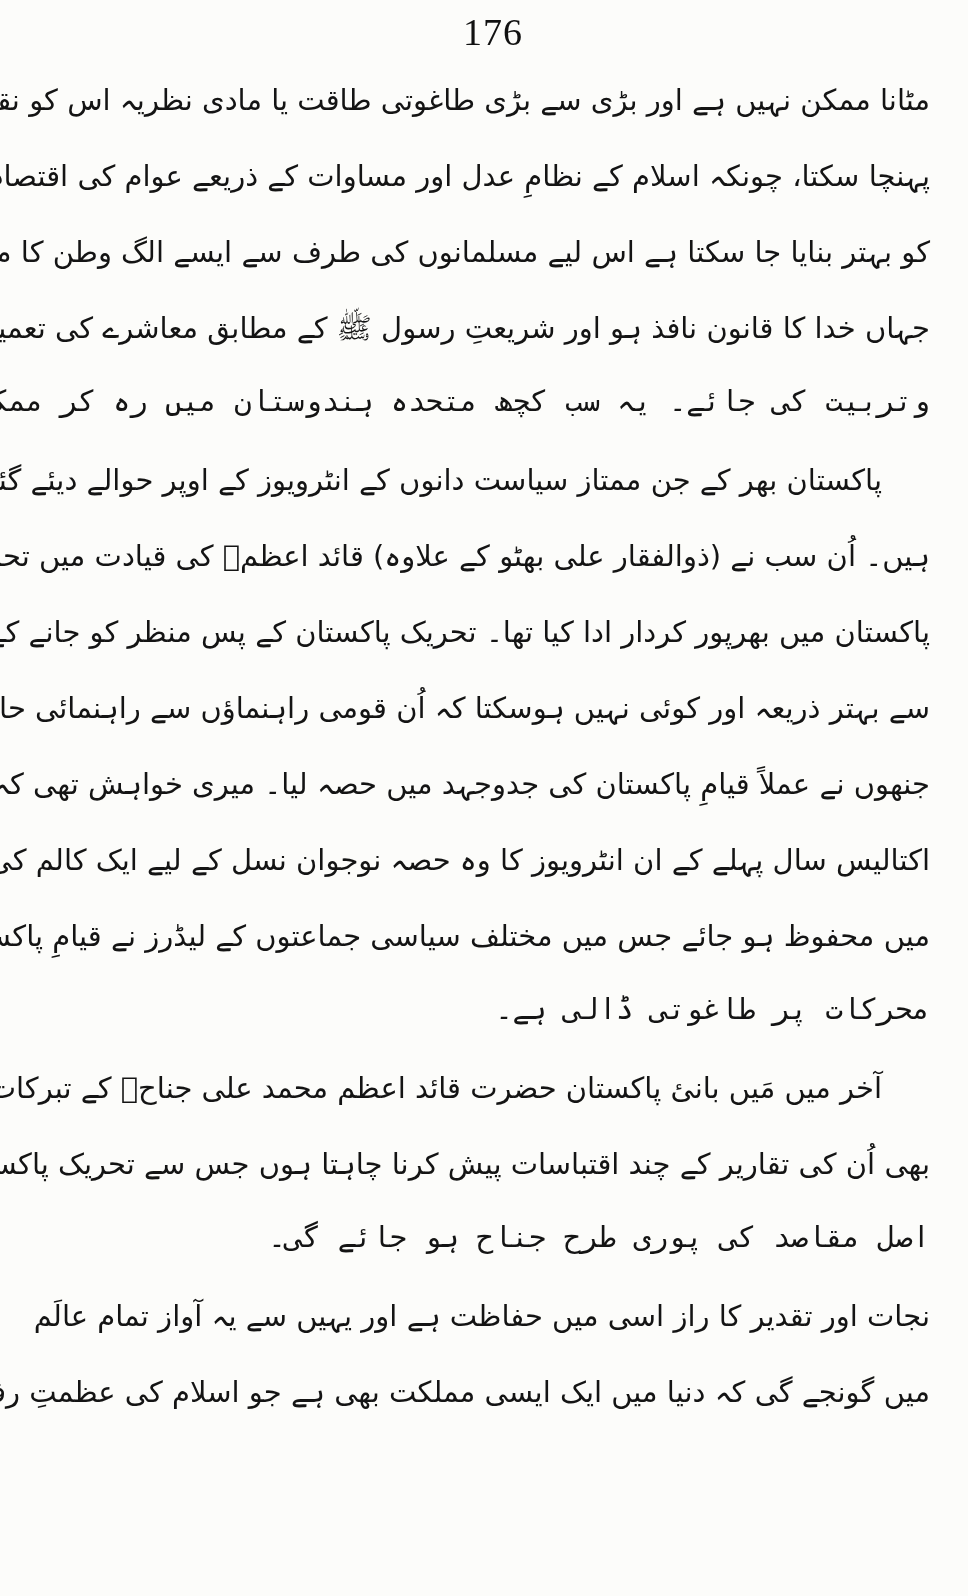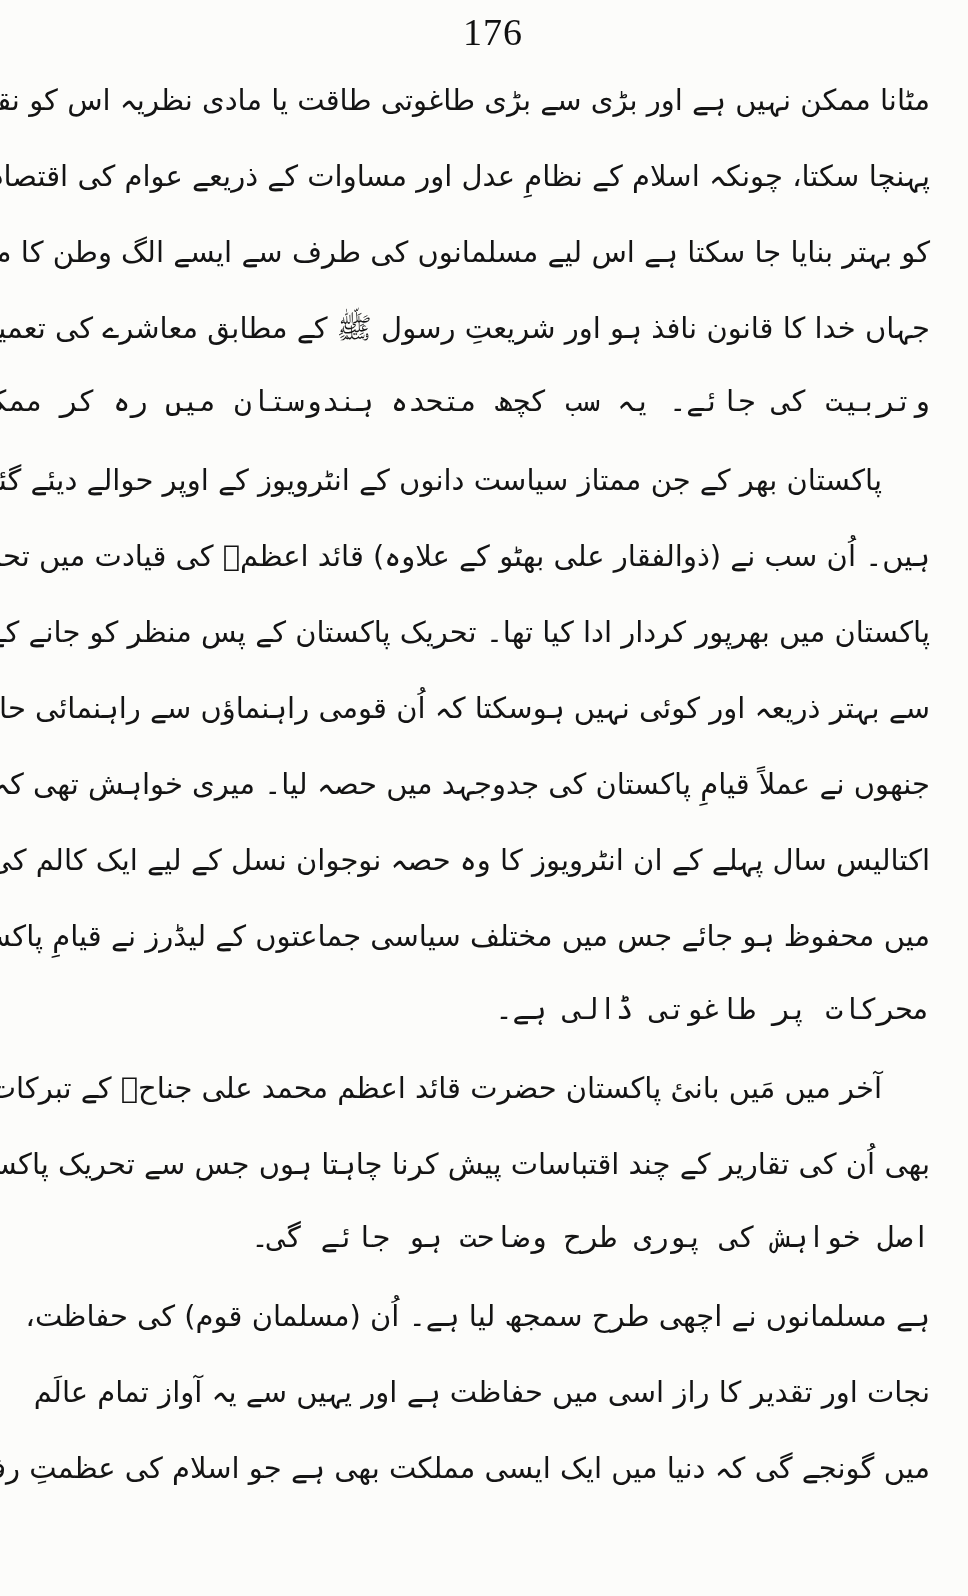--- a/index.html
+++ b/index.html
@@ -88,23 +88,22 @@
       <div class="line">سے بہتر ذریعہ اور کوئی نہیں ہوسکتا کہ اُن قومی راہنماؤں سے راہنمائی حاصل کی جائے</div>
       <div class="line">جنھوں نے عملاً قیامِ پاکستان کی جدوجہد میں حصہ لیا۔ میری خواہش تھی کہ چالیس</div>
       <div class="line">اکتالیس سال پہلے کے ان انٹرویوز کا وہ حصہ نوجوان نسل کے لیے ایک کالم کی صورت</div>
       <div class="line">میں محفوظ ہو جائے جس میں مختلف سیاسی جماعتوں کے لیڈرز نے قیامِ پاکستان کے</div>
       <div class="line end">محرکات پر طاغوتی ڈالی ہے۔</div>
     </div>
 
     <div class="para">
       <div class="line indent">آخر میں مَیں بانیٔ پاکستان حضرت قائد اعظم محمد علی جناحؒ کے تبرکات میں سے</div>
       <div class="line">بھی اُن کی تقاریر کے چند اقتباسات پیش کرنا چاہتا ہوں جس سے تحریک پاکستان کے</div>
-      <div class="line end">اصل خواہش کی پوری طرح وضاحت ہو جائے گی۔</div>
+      <div class="line end">اصل مقاصد کی پوری طرح جناح ہو جائے گی۔</div>
     </div>
 
     <div class="para">
-      <div class="line">ہے مسلمانوں نے اچھی طرح سمجھ لیا ہے۔ اُن (مسلمان قوم) کی حفاظت،</div>
       <div class="line">نجات اور تقدیر کا راز اسی میں حفاظت ہے اور یہیں سے یہ آواز تمام عالَم</div>
       <div class="line">میں گونجے گی کہ دنیا میں ایک ایسی مملکت بھی ہے جو اسلام کی عظمتِ رفتہ</div>
     </div>
 
   </div>
 </div>
 
 </body></html>

